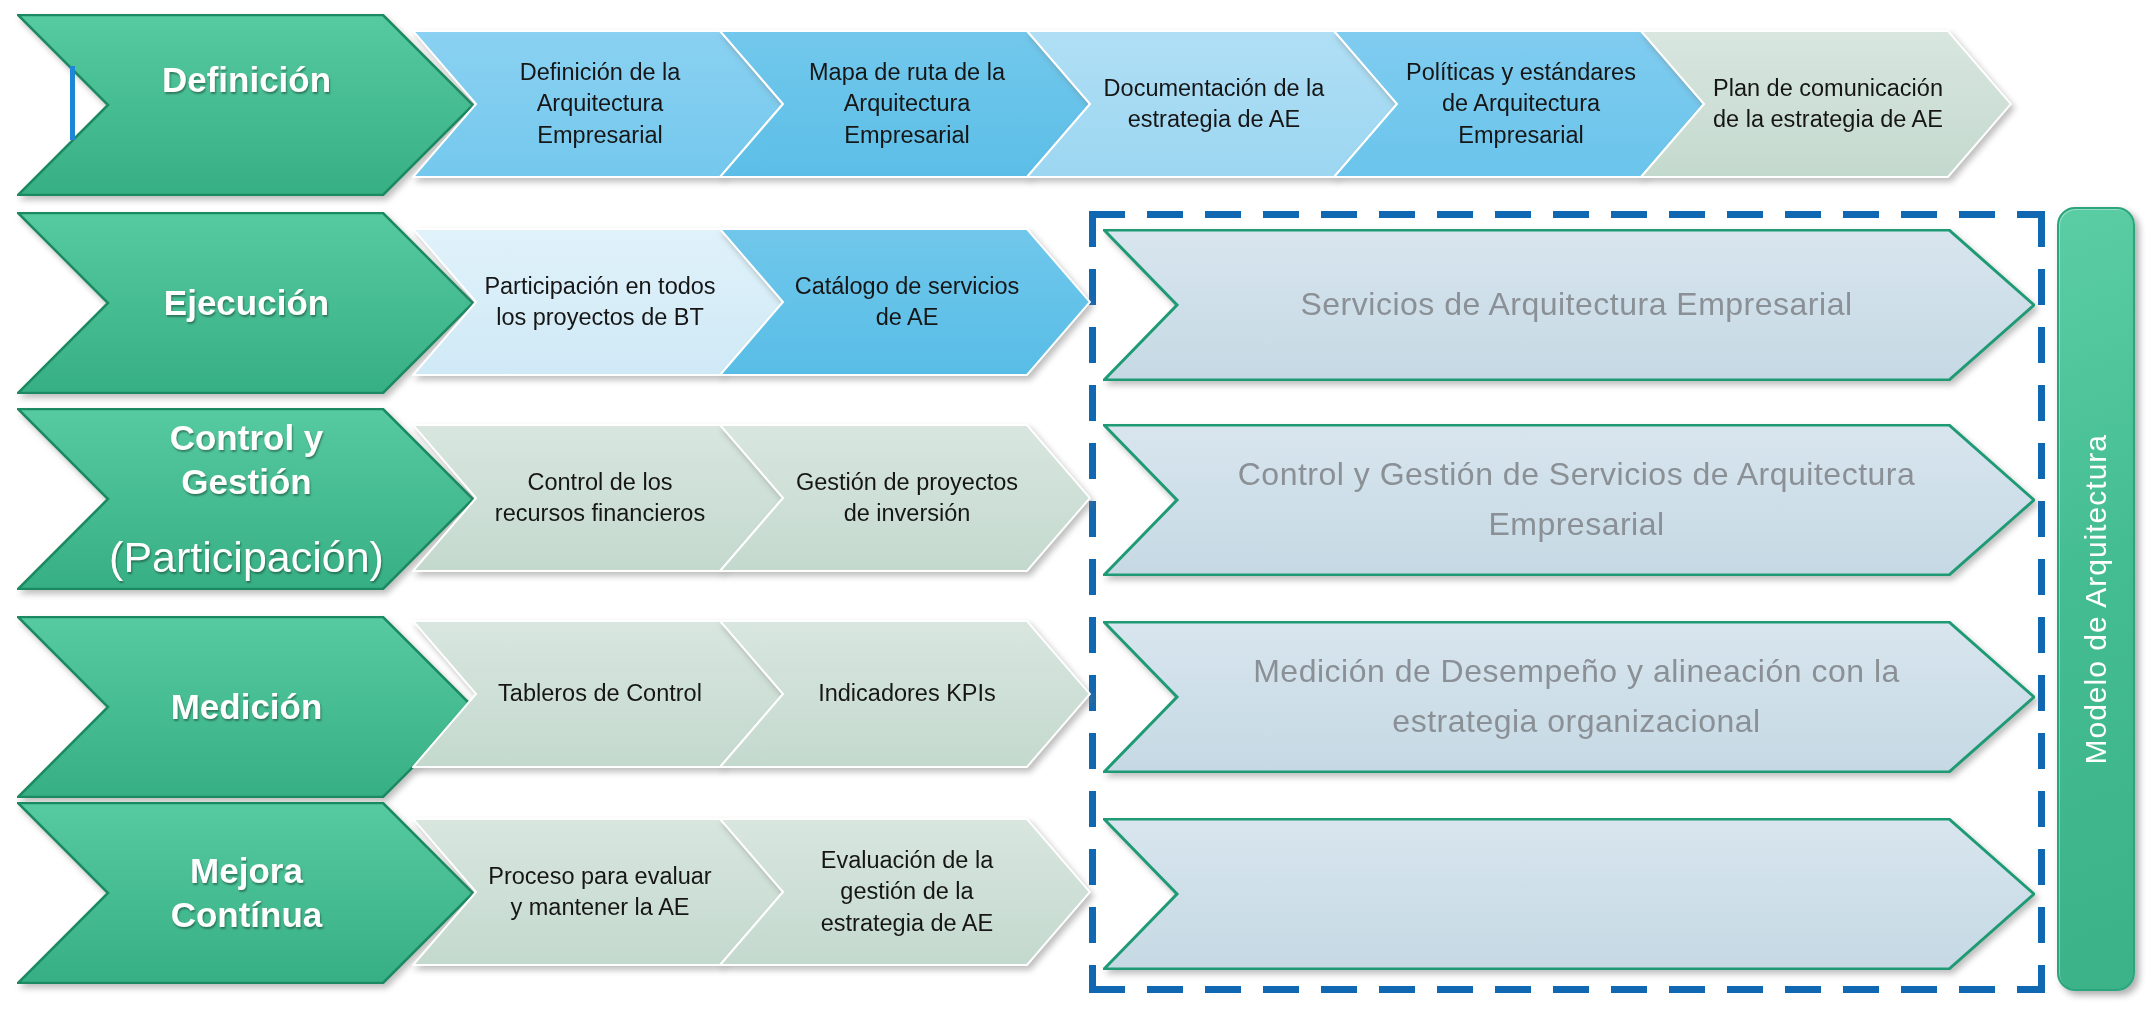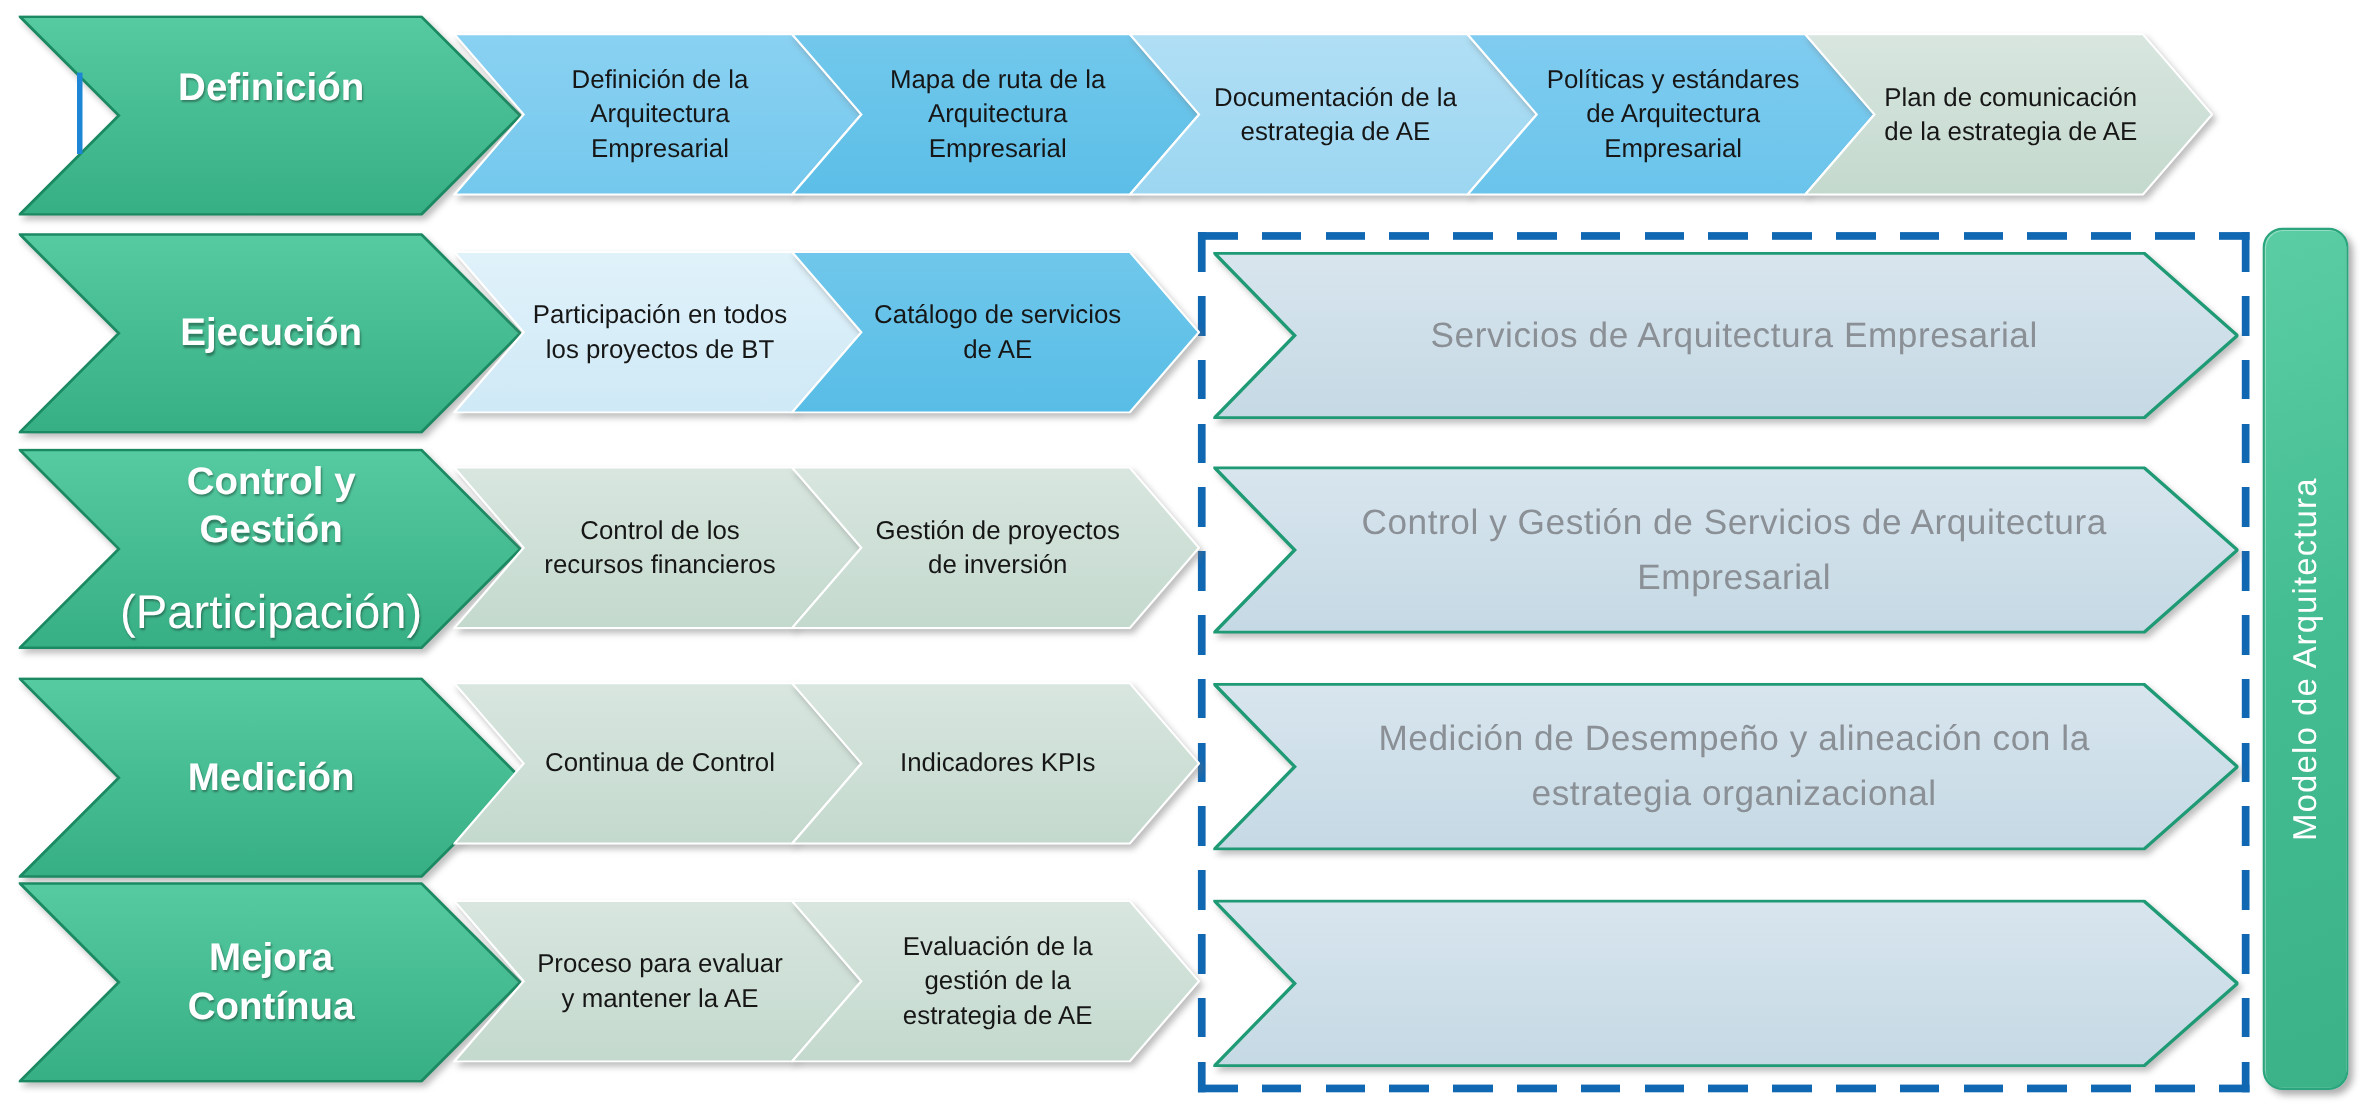--- a/index.html
+++ b/index.html
@@ -299,21 +299,21 @@
     <svg width="372" height="148" viewBox="0 0 372 148">
       <defs>
         <linearGradient id="grad15" x1="0" y1="0" x2="0" y2="1">
           <stop offset="0" stop-color="#D8E6DF"></stop>
           <stop offset="1" stop-color="#C4D9CE"></stop>
         </linearGradient>
       </defs>
       <polygon points="1,1 308,1 371,74 308,147 1,147 64,74" fill="url(#grad15)" stroke="#FFFFFF" stroke-width="2"></polygon>
     </svg>
   <div class="label">
-    <span class="sub-label">Continua de Control</span>
+    <span class="sub-label">Tableros de Control</span>
   </div>
 </div>
 <div class="chev sub" style="left:719px;top:620px;width:372px;height:148px;">
     <svg width="372" height="148" viewBox="0 0 372 148">
       <defs>
         <linearGradient id="grad16" x1="0" y1="0" x2="0" y2="1">
           <stop offset="0" stop-color="#D8E6DF"></stop>
           <stop offset="1" stop-color="#C4D9CE"></stop>
         </linearGradient>
       </defs>

